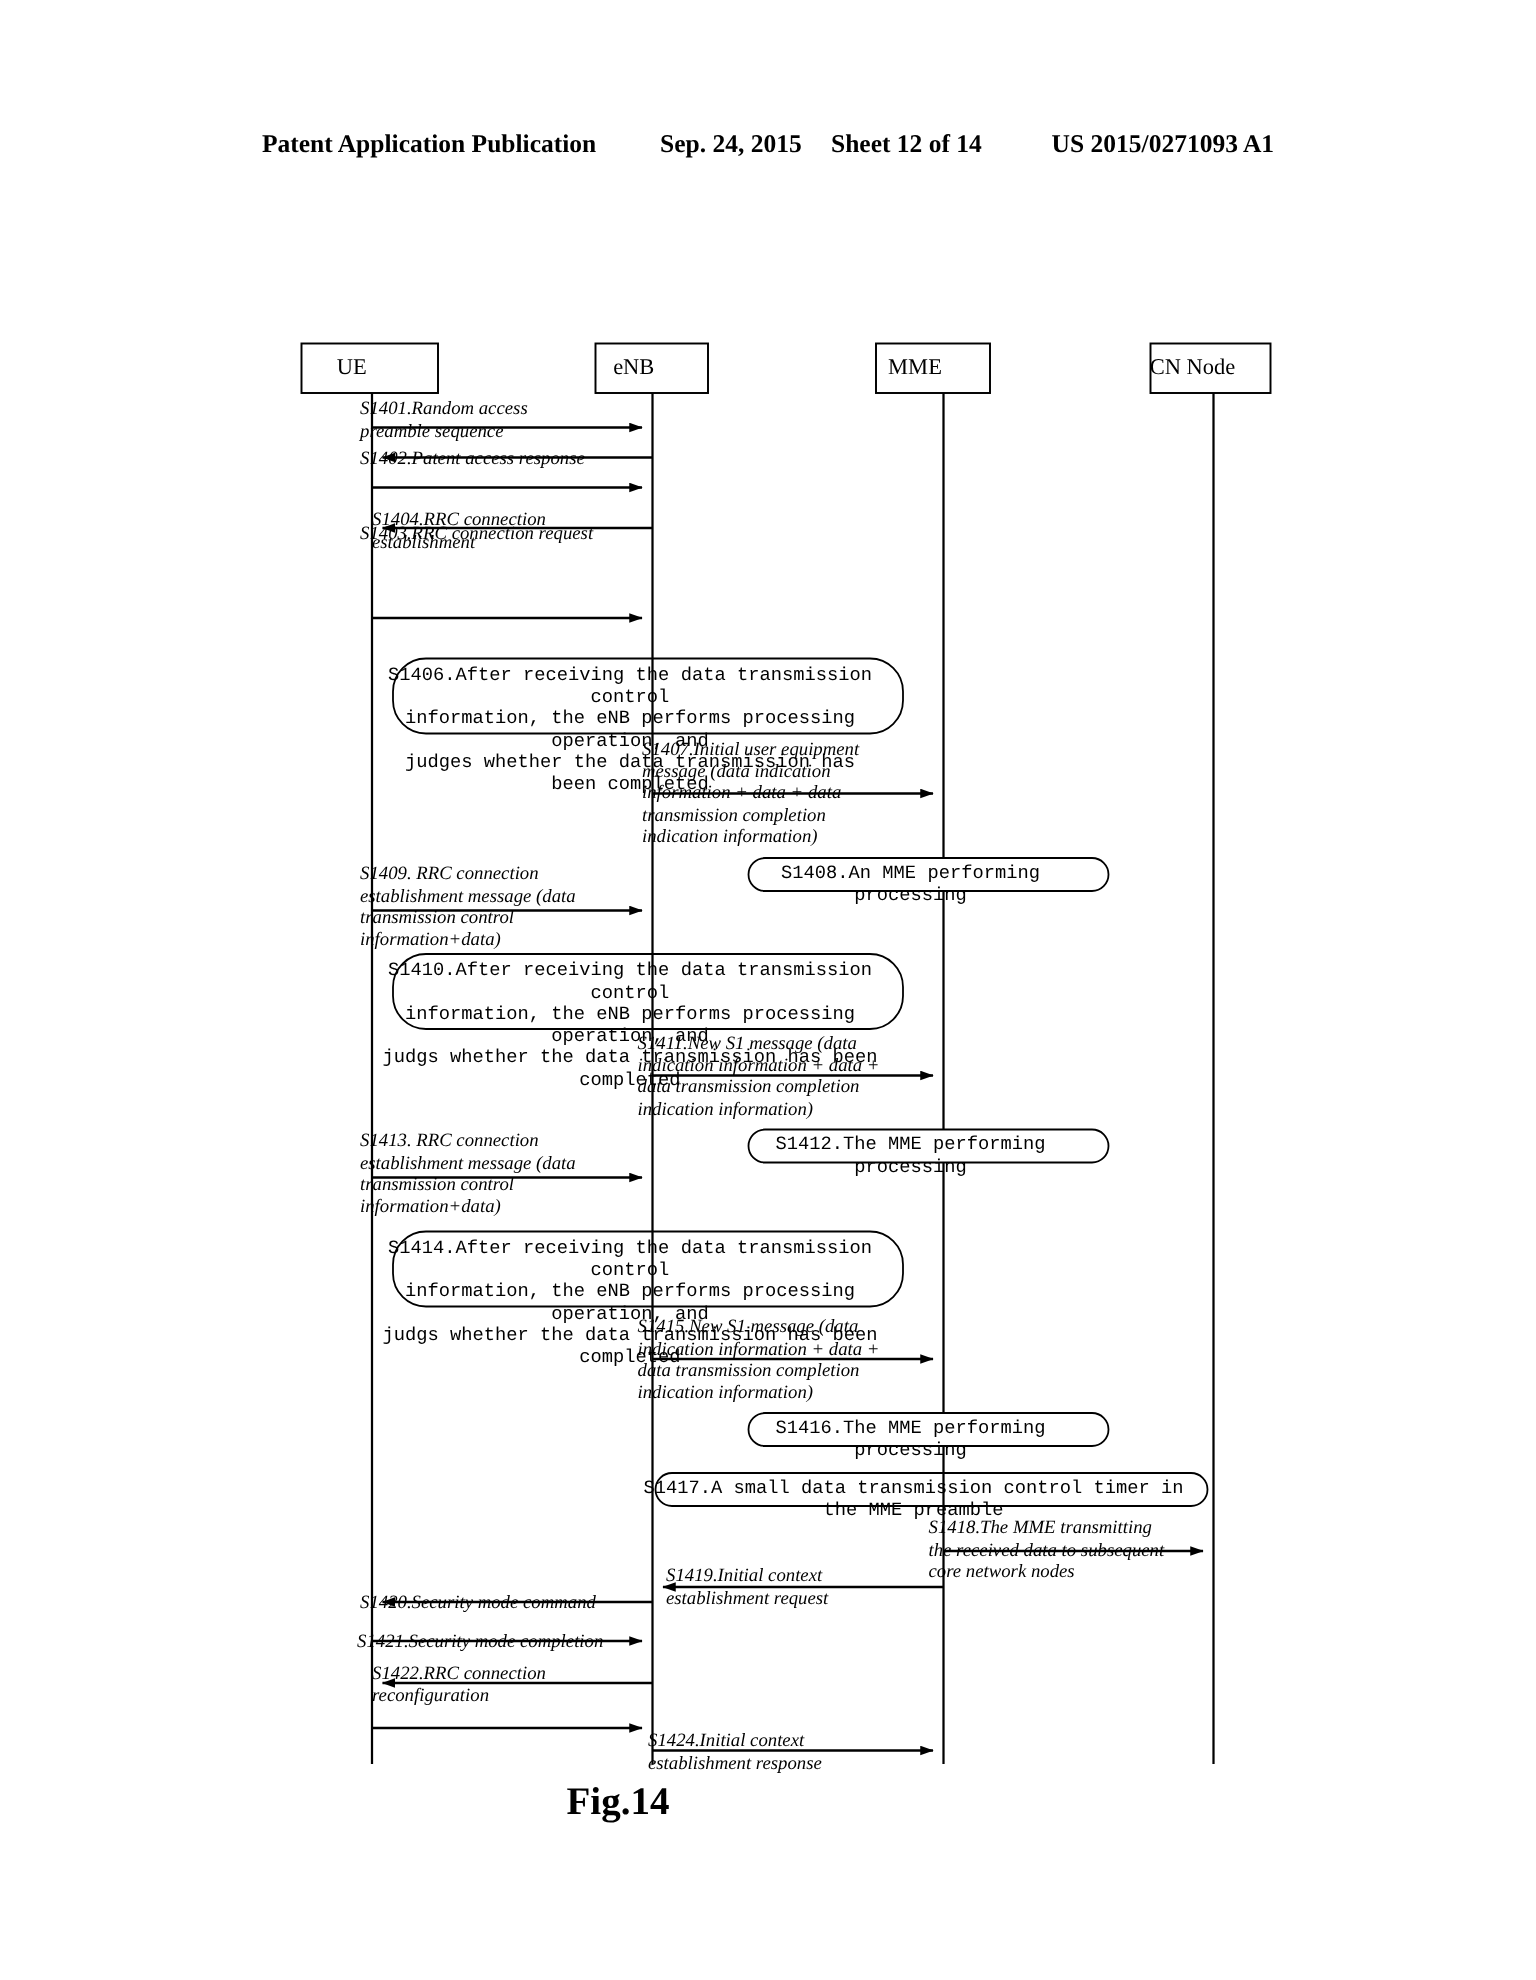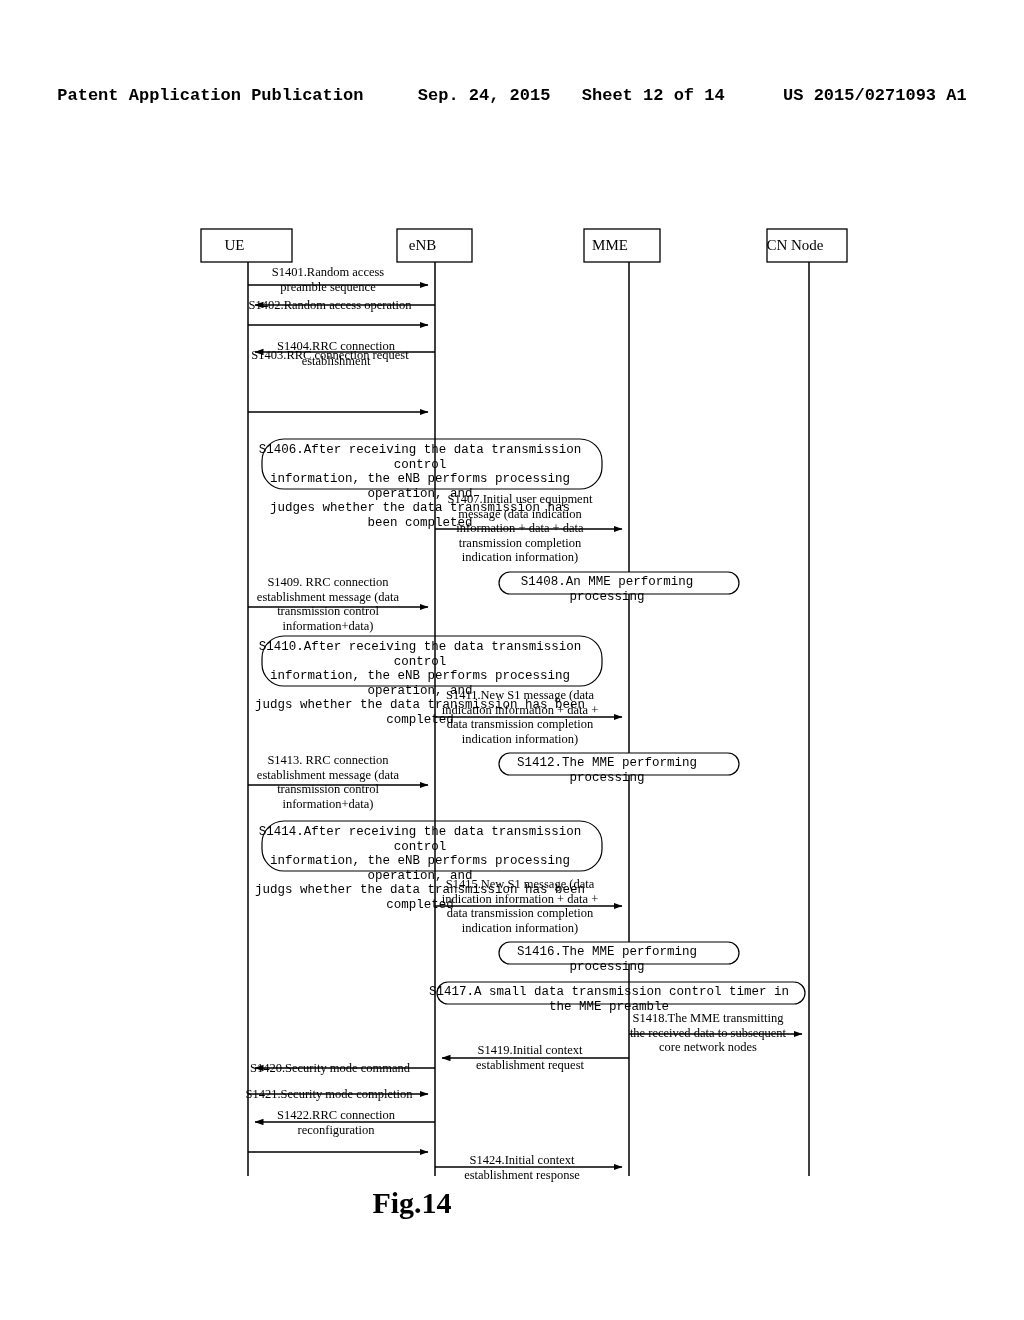--- a/index.html
+++ b/index.html
@@ -17,21 +17,21 @@
     overflow: hidden;
   }
 
   
   #page-header {
     position: absolute;
     top: 86px;
     left: 0;
     width: 1024px;
     text-align: center;
-    font-family: Liberation Mono, monospace;
+    font-family: Liberation Serif, serif;
     font-weight: bold;
     font-size: 17px;
     letter-spacing: 0px;
     white-space: nowrap;
   }
   #page-header .hdr-seg { display: inline-block; }
   #page-header .gap-lg { display: inline-block; width: 34px; }
   #page-header .gap-sm { display: inline-block; width: 11px; }
   #page-header .gap-md { display: inline-block; width: 38px; }
 
@@ -45,23 +45,24 @@
     padding-left: 12px;
   }
   #diagram svg { display: block; }
 
   
   .lbl {
     position: absolute;
     font-family: "Liberation Serif", "DejaVu Serif", serif;
     font-size: 12.5px;
     line-height: 14.5px;
-    text-align: center;
+    text-align: left;
     color: #000;
     white-space: pre-line;
+    font-style: italic;
   }
   .entity-label {
     position: absolute;
     font-size: 15px;
     line-height: 16px;
     text-align: center;
     font-family: "Liberation Serif", "DejaVu Serif", serif;
   }
   .note-label {
     position: absolute;
@@ -72,21 +73,21 @@
     white-space: pre-line;
   }
   #fig-caption {
     position: absolute;
     left: 0;
     top: 1186px;
     width: 824px;
     text-align: center;
     font-family: "Liberation Serif", "DejaVu Serif", serif;
     font-weight: bold;
-    font-size: 30px;
+    font-size: 26px;
   }
 </style>
 </head>
 <body>
 
 <div id="page-header">
   <span class="hdr-seg">Patent Application Publication</span>
   <span class="gap-lg"></span>
   <span class="hdr-seg">Sep. 24, 2015</span>
   <span class="gap-sm"></span>
@@ -177,21 +178,21 @@
   </g>
 </svg>
 
 <div class="entity-label" style="left:189px; top:237px; width:91px;">UE</div>
 <div class="entity-label" style="left:385px; top:237px; width:75px;">eNB</div>
 <div class="entity-label" style="left:572px; top:237px; width:76px;">MME</div>
 <div class="entity-label" style="left:755px; top:237px; width:80px;">CN Node</div>
 
 <div class="lbl" style="left:240px; top:265px; width:176px;">S1401.Random access
 preamble sequence</div>
-<div class="lbl" style="left:240px; top:298px; width:180px;">S1402.Random access operation</div>
+<div class="lbl" style="left:240px; top:298px; width:180px;">S1402.Patent access response</div>
 <div class="lbl" style="left:240px; top:318px; width:180px;margin-top:30px;">S1403.RRC connection request</div>
 <div class="lbl" style="left:248px; top:339px; width:176px;">S1404.RRC connection
 establishment</div>
 <div class="lbl" style="left:428px; top:492px; width:184px;">S1407.Initial user equipment
 message (data indication
 information + data + data
 transmission completion
 indication information)</div>
 <div class="lbl" style="left:240px; top:575px; width:176px;">S1409. RRC connection
 establishment message (data

